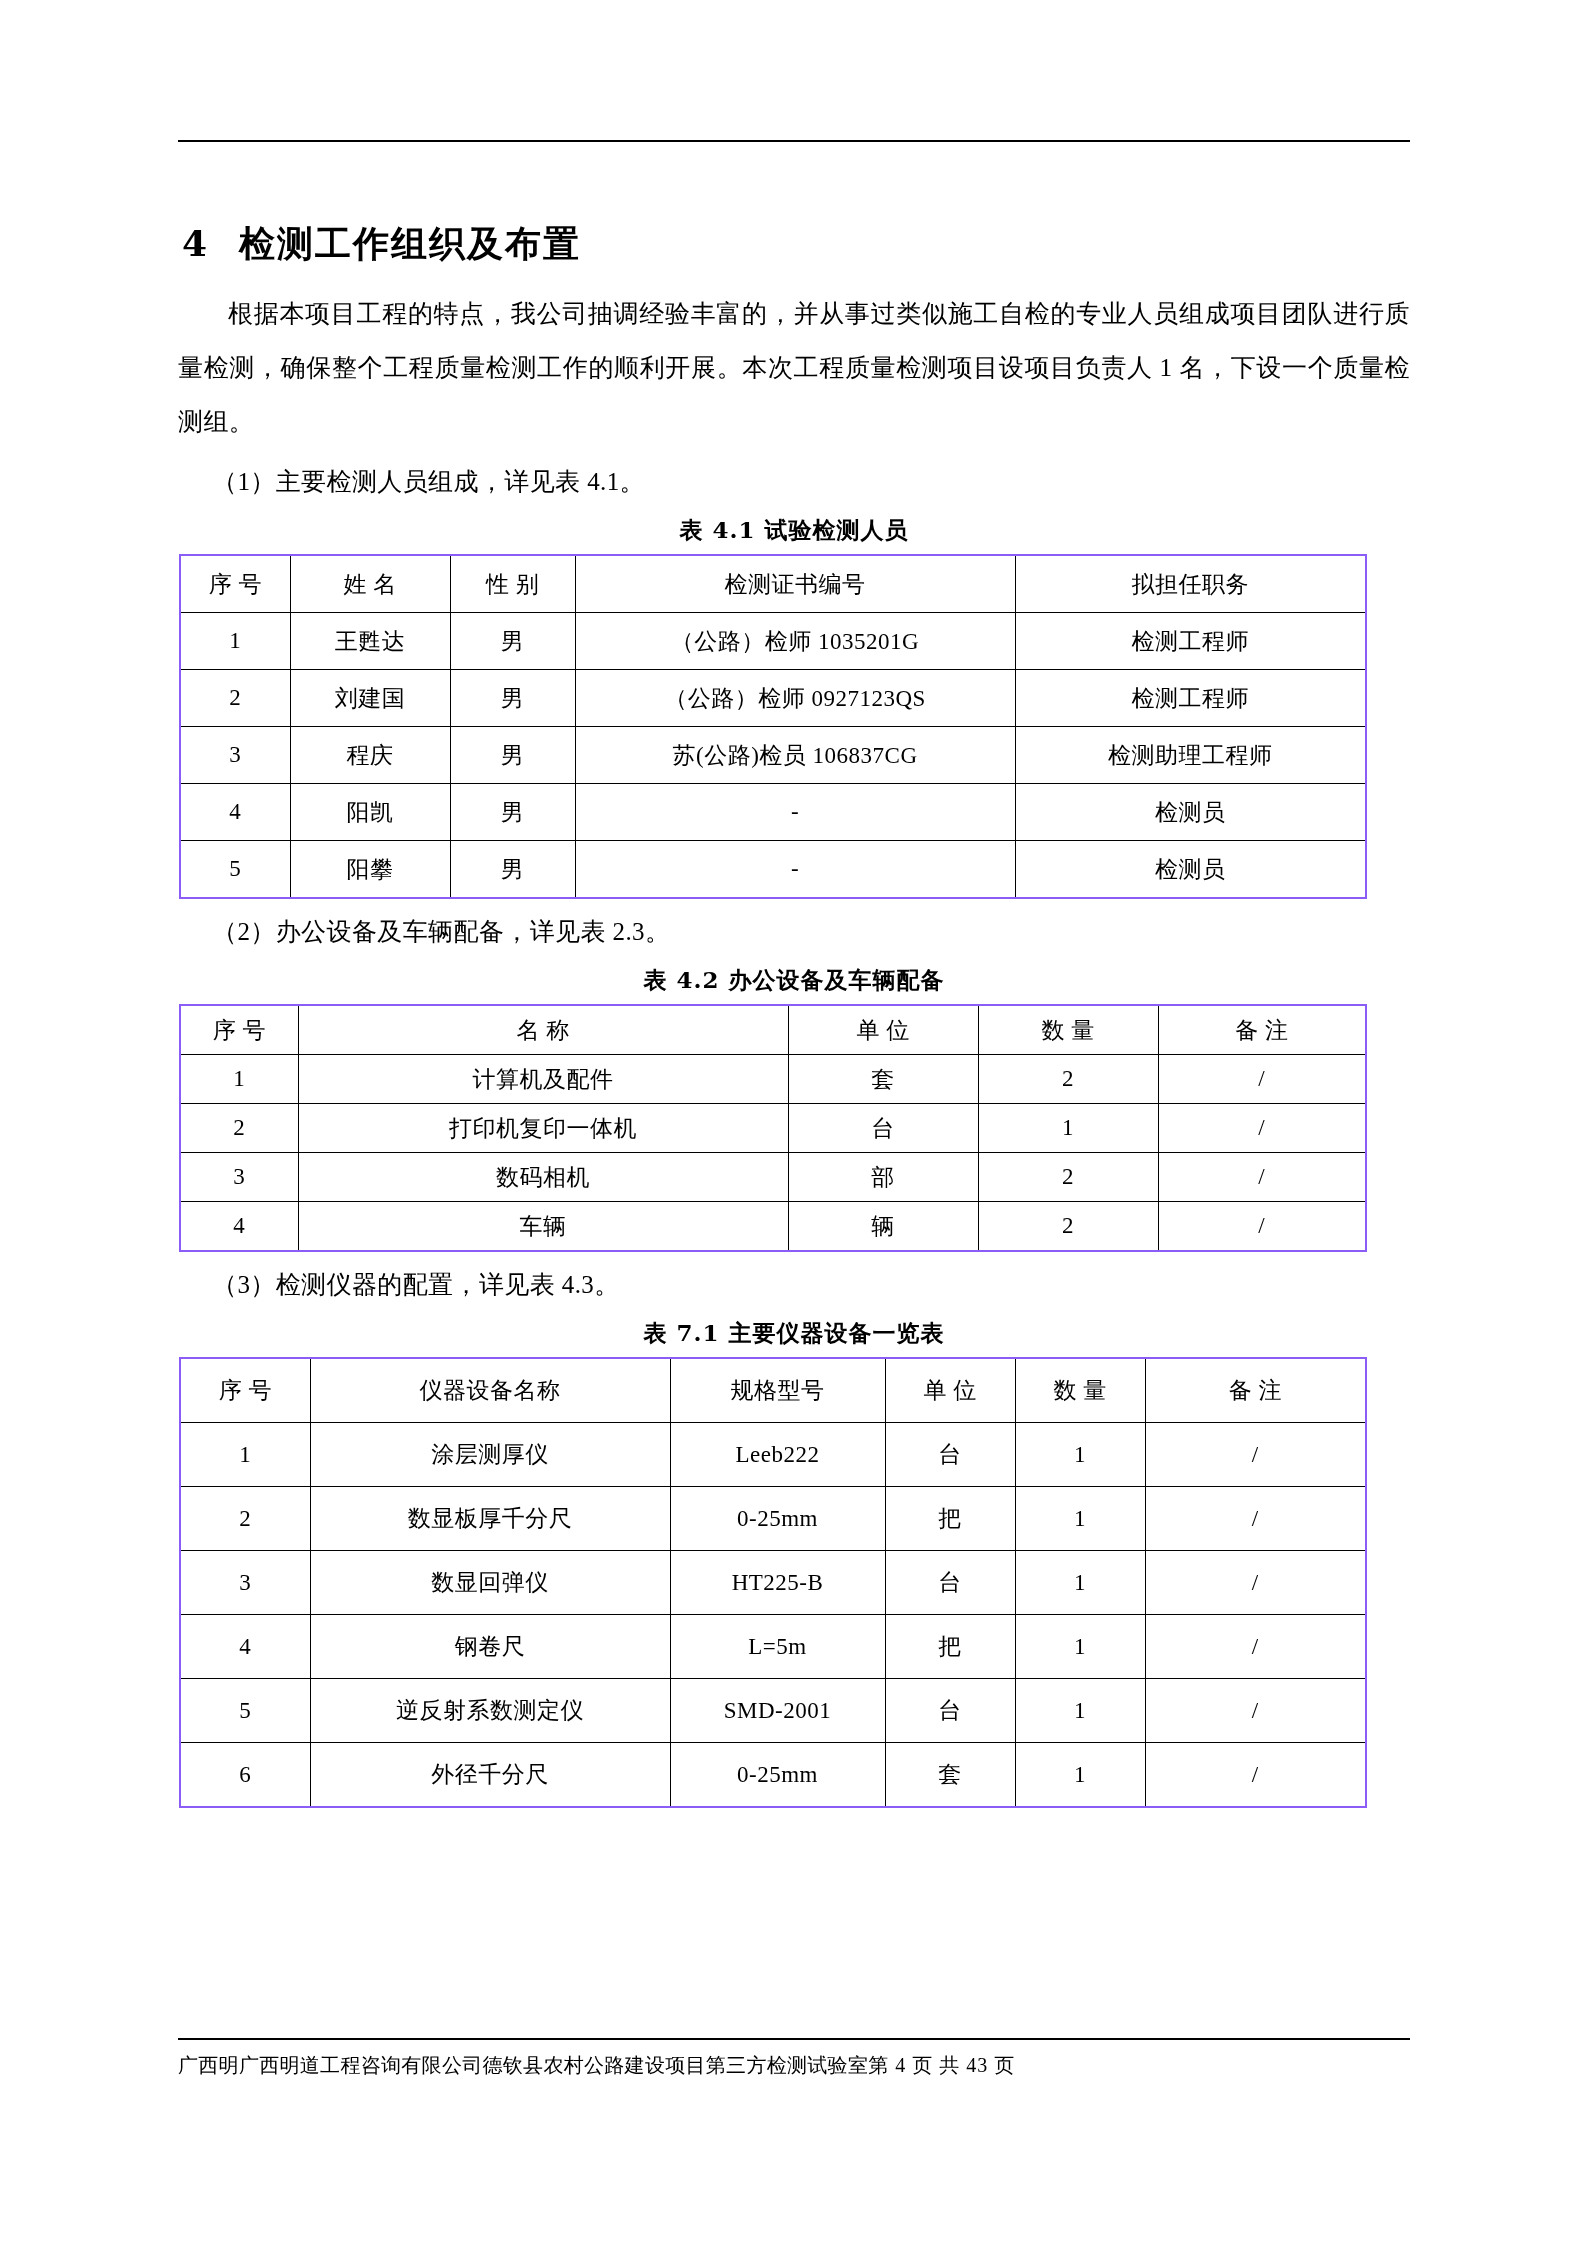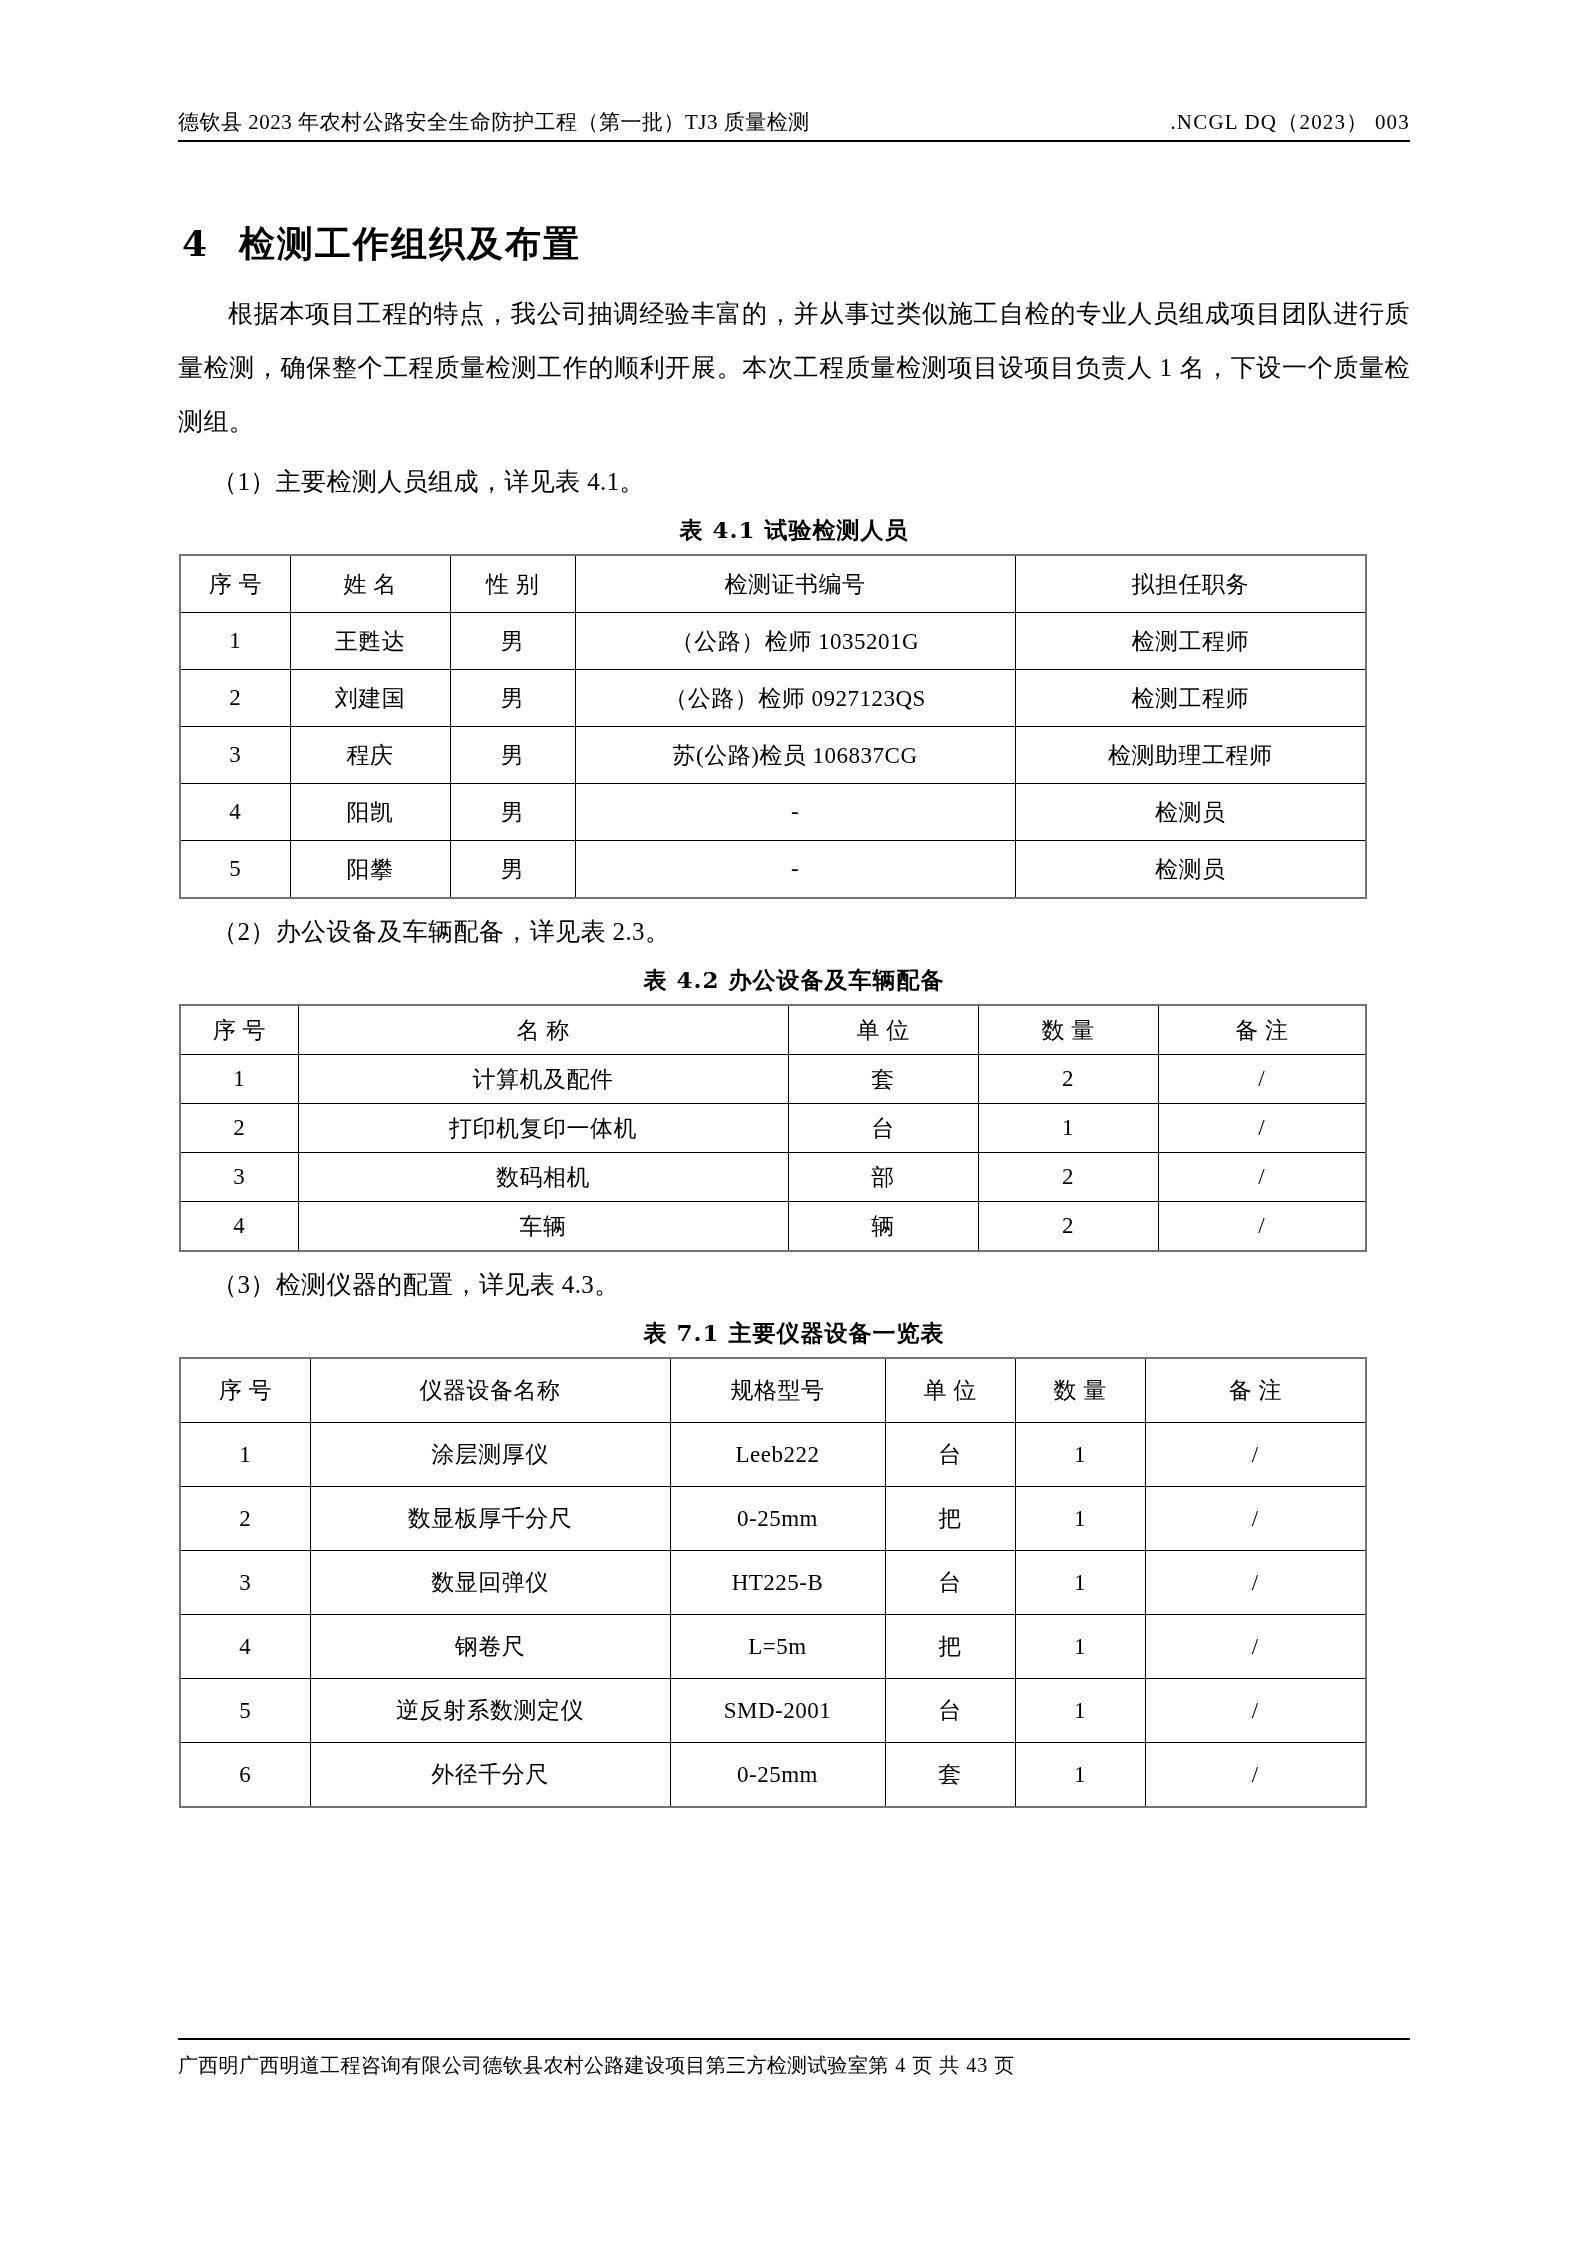--- a/index.html
+++ b/index.html
@@ -102,44 +102,40 @@
     margin: 4px 0 8px 0;
     letter-spacing: 1px;
   }
   table {
     border-collapse: collapse;
     width: 1186px;
     margin: 0 0 0 0;
     table-layout: fixed;
   }
   table.t-outer {
-    border: 2px solid #737373;
+    border: 2px solid #8b5cf6;
   }
   table td, table th {
     border: 1px solid #000;
     text-align: center;
     font-size: 23px;
     font-weight: normal;
     padding: 0;
     letter-spacing: 0.5px;
   }
   table.t1 td, table.t1 th { height: 56px; }
   table.t2 td, table.t2 th { height: 48px; }
   table.t3 td, table.t3 th { height: 63px; }
   .tbl-wrap { margin-left: 1px; }
 </style>
 </head>
 <body>
 
 <div class="page">
 
-  <div class="header">
-    <span>德钦县 2023 年农村公路安全生命防护工程（第一批）TJ3 质量检测</span>
-    <span class="header-right">.NCGL DQ（2023） 003</span>
-  </div>
   <div class="header-rule"></div>
 
   <div class="content">
 
     <h1 class="section-title">
       <span class="num">4</span><span>检测工作组织及布置</span>
     </h1>
 
     <p class="para">根据本项目工程的特点，我公司抽调经验丰富的，并从事过类似施工自检的专业人员组成项目团队进行质量检测，确保整个工程质量检测工作的顺利开展。本次工程质量检测项目设项目负责人 1 名，下设一个质量检测组。</p>
 

